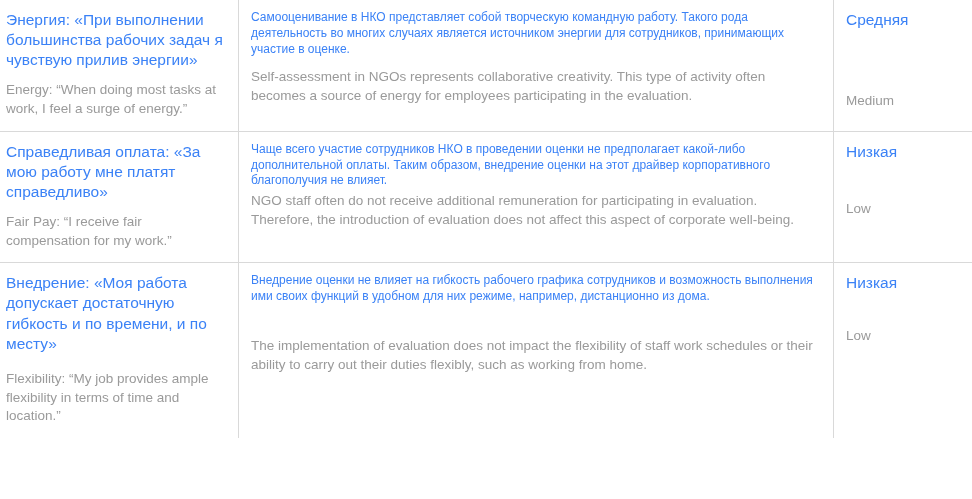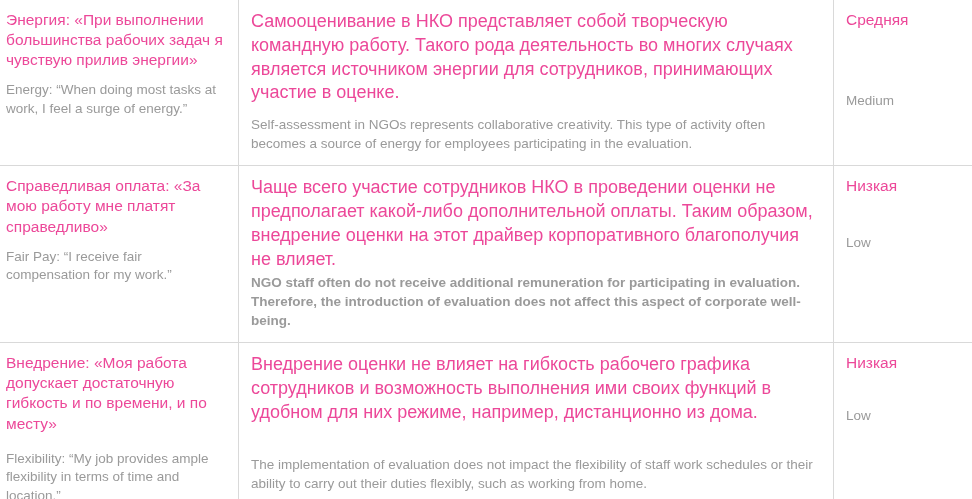--- a/index.html
+++ b/index.html
@@ -39,42 +39,42 @@
     width: 572px;
     padding-left: 12px;
   }
   .cell.col-level {
     width: 178px;
     padding-left: 12px;
   }
   .ru {
     font-size: 15.5px;
     line-height: 1.30;
-    color: #ec4899;
+    color: #3b82f6;
   }
   .col-driver .ru {
     font-size: 15.5px;
   }
   .col-desc .ru {
-    font-size: 18px;
+    font-size: 12px;
     line-height: 1.32;
   }
   .col-level .ru {
     font-size: 15.5px;
   }
   .en {
     font-size: 13.5px;
     line-height: 1.38;
     color: #9a9a9a;
     margin-top: 11px;
   }
   .col-level .en {
     margin-top: 16px;
   }
-  .row-2 .col-desc .en { margin-top: 3px; font-weight: bold; }
+  .row-2 .col-desc .en { margin-top: 3px; }
   .row-3 .col-driver .en { margin-top: 16px; }
   .row-3 .col-desc .en { margin-top: 32px; }
   .row-2 .col-level .en { margin-top: 38px; }
   .row-3 .col-level .en { margin-top: 34px; }
   .row-1 .col-level .en { margin-top: 62px; }
 </style>
 </head>
 <body>
 
 <table class="table">

